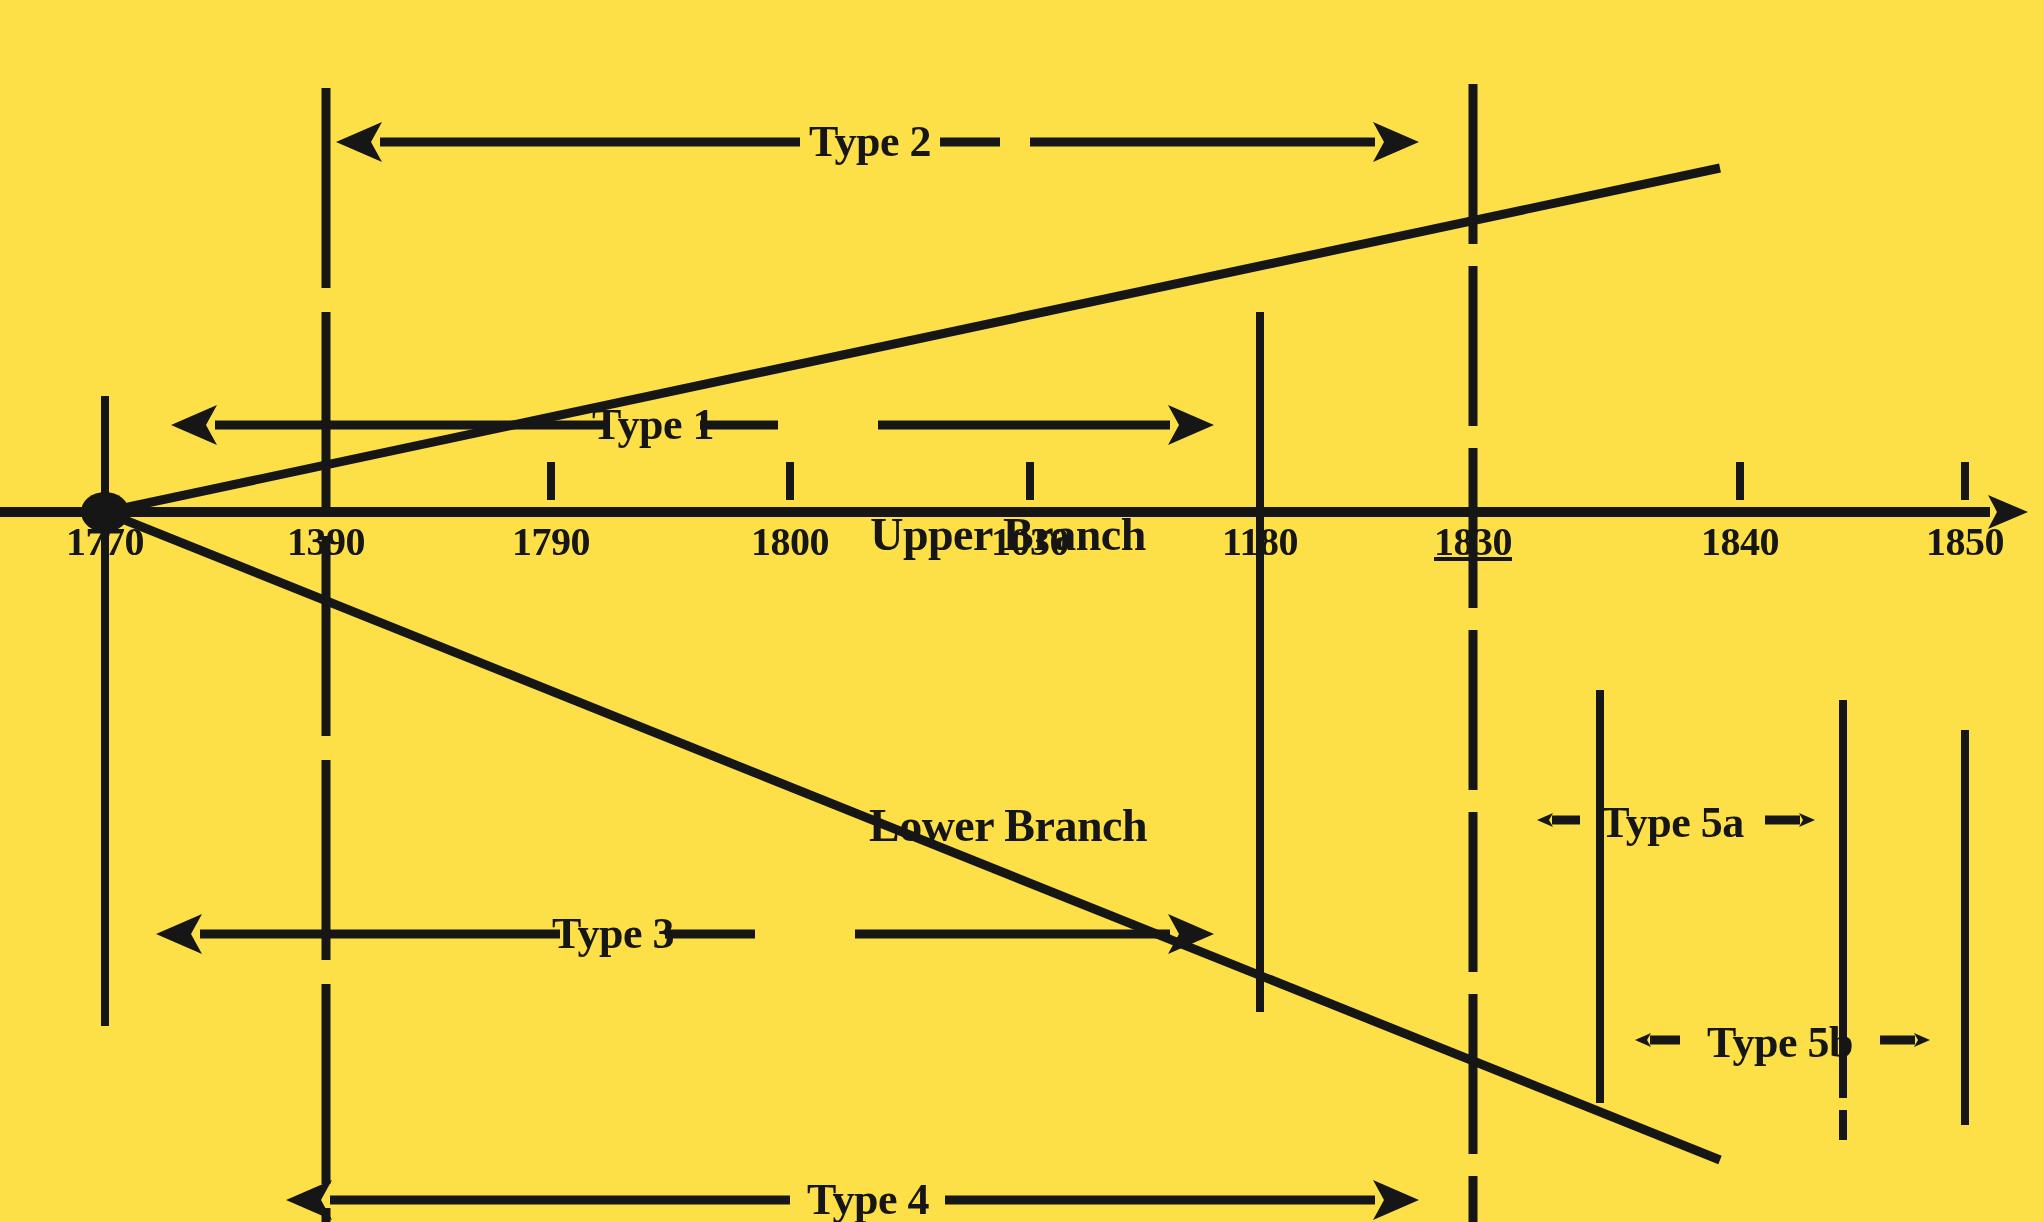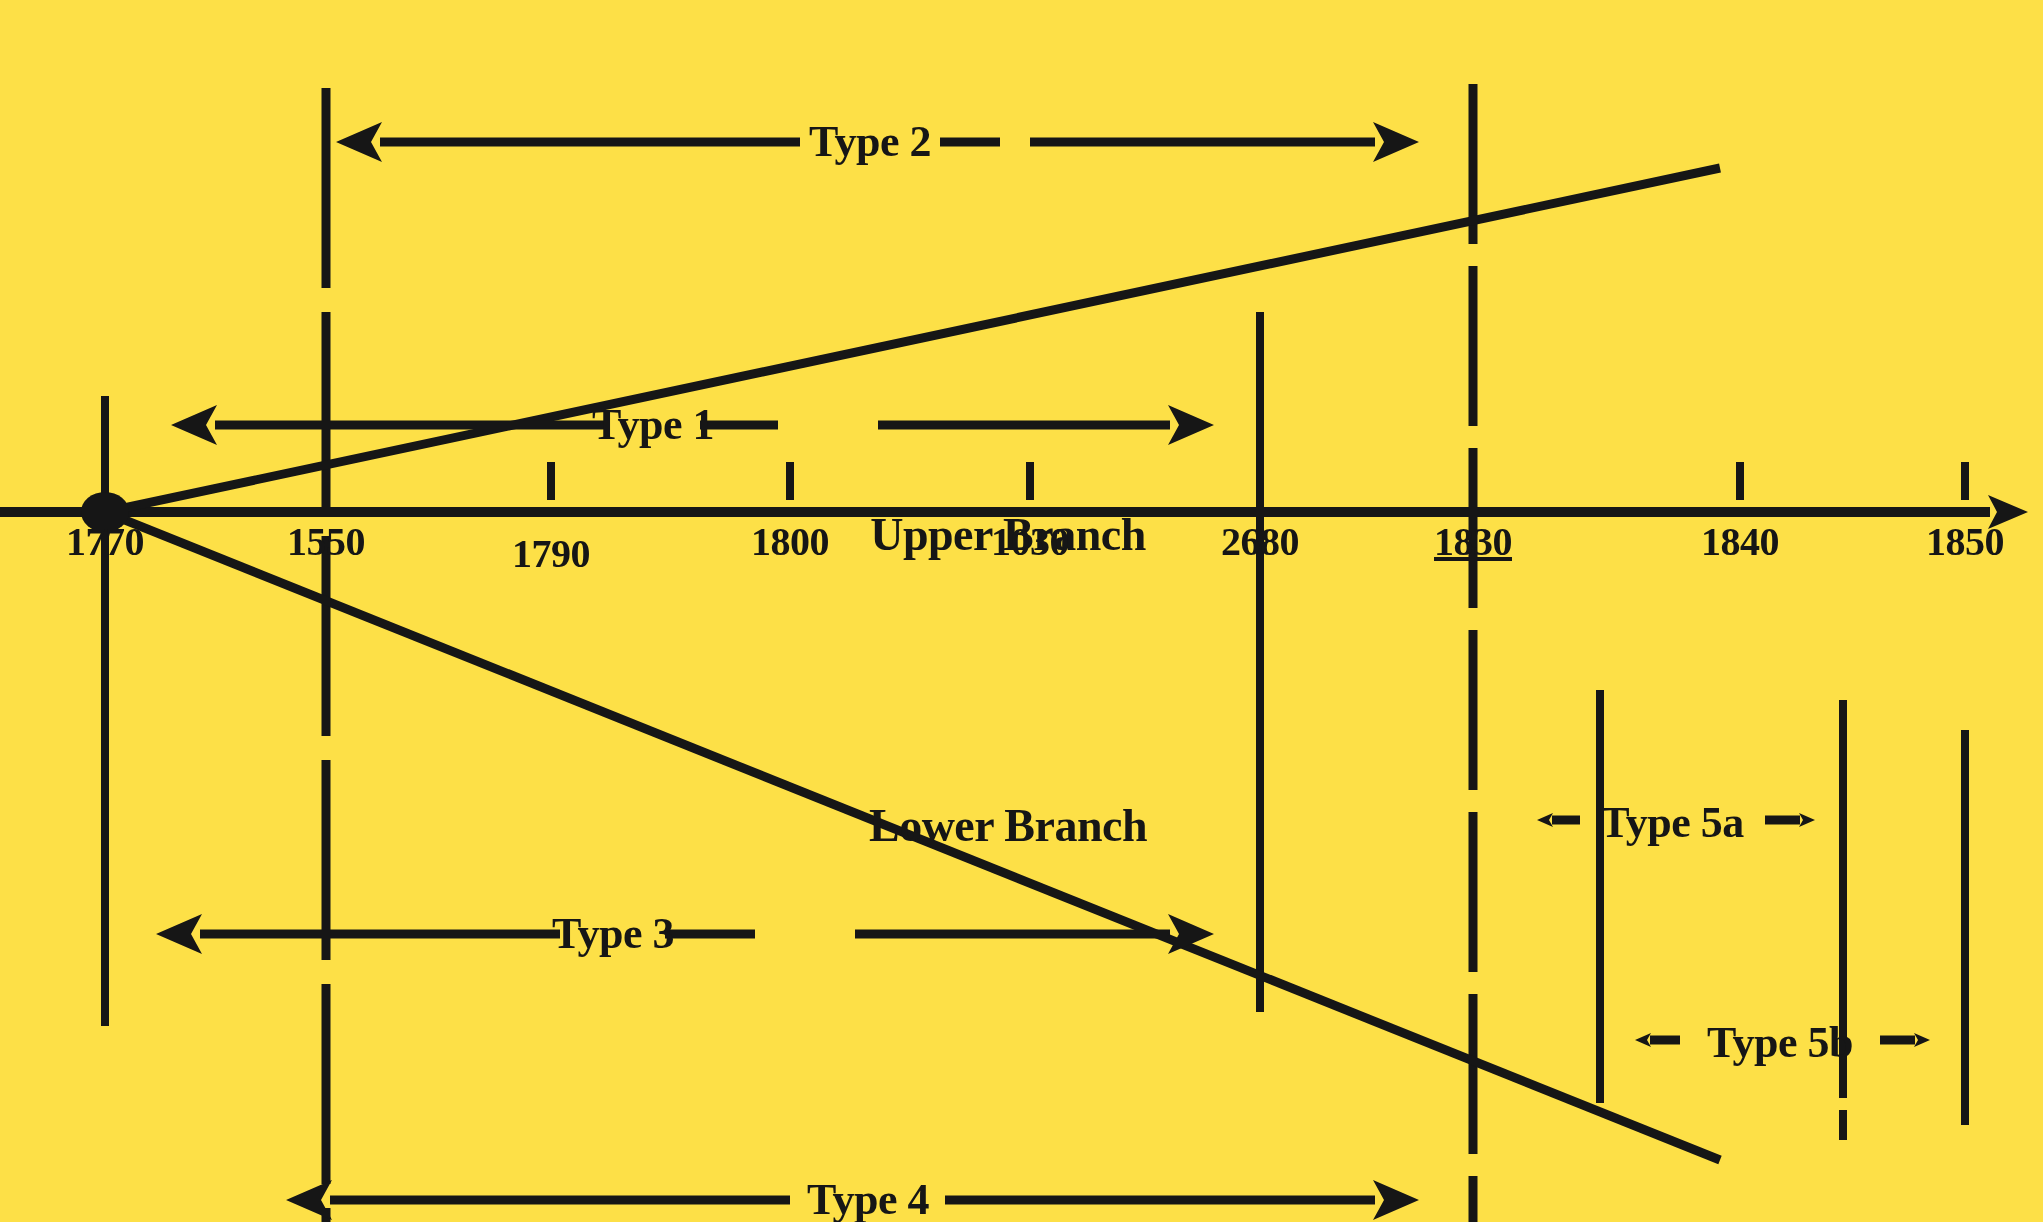--- a/index.html
+++ b/index.html
@@ -169,22 +169,22 @@
 
   <div class="lbl type-lbl" style="left:613px; top:934px;">Type 3</div>
 
   <div class="lbl type-lbl" style="left:868px; top:1200px;">Type 4</div>
 
   <div class="lbl type-lbl" style="left:1672px; top:823px;">Type 5a</div>
 
   <div class="lbl type-lbl" style="left:1780px; top:1043px;">Type 5b</div>
 
   <div class="lbl year-lbl" style="left:105px;  top:522px;">1770</div>
-  <div class="lbl year-lbl" style="left:326px;  top:522px;">1550</div>
-  <div class="lbl year-lbl" style="left:551px;  top:534px;text-align:right;">1790</div>
+  <div class="lbl year-lbl" style="left:326px;  top:522px;">1390</div>
+  <div class="lbl year-lbl" style="left:551px;  top:522px;text-align:right;">1790</div>
   <div class="lbl year-lbl" style="left:790px;  top:522px;text-align:center;">1800</div>
   <div class="lbl year-lbl" style="left:1030px; top:522px;">1030</div>
-  <div class="lbl year-lbl" style="left:1260px; top:522px;">2680</div>
+  <div class="lbl year-lbl" style="left:1260px; top:522px;">1180</div>
   <div class="lbl year-lbl" style="left:1473px; top:522px;text-decoration:underline;">1830</div>
   <div class="lbl year-lbl" style="left:1740px; top:522px;">1840</div>
   <div class="lbl year-lbl" style="left:1965px; top:522px;">1850</div>
 
 </div>
 
 </body></html>

